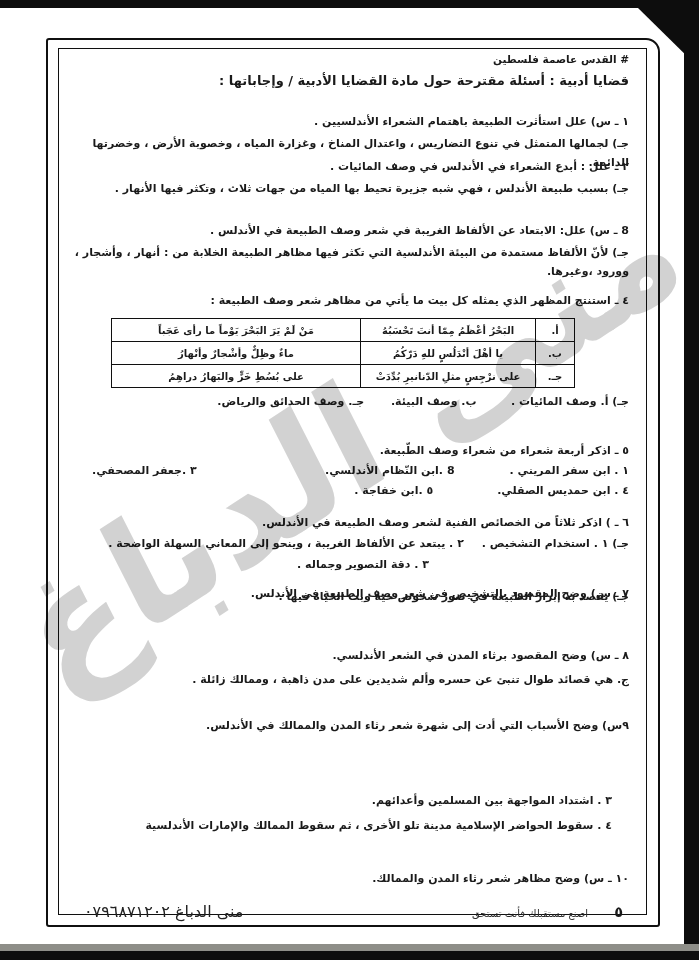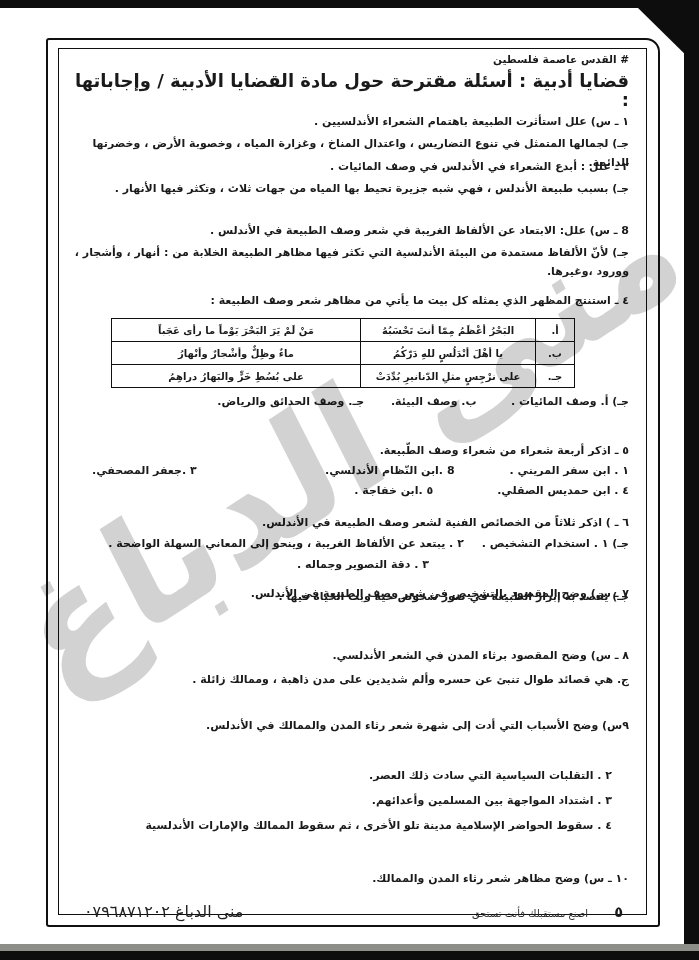--- a/index.html
+++ b/index.html
@@ -16,21 +16,21 @@
   .frame-outer{position:absolute;left:46px;top:38px;width:610px;height:885px;border:2.5px solid #101010;
         border-radius:3px 14px 3px 3px;}
   .frame-inner{position:absolute;left:58px;top:48px;width:587px;height:865px;border:1.5px solid #101010;}
   
   .watermark{position:absolute;top:330px;left:-40px;width:780px;height:220px;line-height:220px;
         font-size:148px;font-weight:700;color:#8f8f8f;opacity:.40;white-space:nowrap;text-align:center;
         transform:rotate(-33deg) skewX(-6deg);mix-blend-mode:multiply;z-index:6;pointer-events:none;}
   
   .b{position:absolute;right:70px;left:74px;font-size:11px;line-height:19px;z-index:3;}
   .hashtag{top:50px;font-size:10.5px;}
-  .title{top:71px;font-size:18px;}
+  .title{top:71px;font-size:13px;}
   .q1q{top:112px}.q1a{top:134px}.q2q{top:157px}.q2a{top:179px}
   .q3q{top:221px}.q3a{top:243px}
   .q4q{top:291px}
   .q4a{top:392px;white-space:pre;}
   .q5q{top:441px}.q5l1{top:461px}.q5l2{top:481px}
   .q6q{top:513px}.q6a1{top:534px}.q6a3{top:555px;padding-right:200px;}
   .q7q{top:584px}.q7a{top:587px}
   .q8q{top:646px}.q8a{top:670px}
   .q9q{top:716px}.q9i0{top:741px}.q9i1{top:766px;padding-right:17px}.q9i2{top:791px;padding-right:17px}.q9i3{top:816px;padding-right:17px}
   .q10q{top:869px}
@@ -118,21 +118,20 @@
   </div>
   <div class="b q6a3">٣ . دقة التصوير وجماله .</div>
 
   <div class="b q7q">٧ ـ س) وضح المقصود بالتشخيص في شعر وصف الطبيعة في الأندلس.</div>
   <div class="b q7a">جـ) يقصد به إبراز الطبيعة في صور شخوص حية وبث الحياة فيها .</div>
 
   <div class="b q8q">٨ ـ س) وضح المقصود برثاء المدن في الشعر الأندلسي.</div>
   <div class="b q8a">ج. هي قصائد طوال تنبئ عن حسره وألم شديدين على مدن ذاهبة ، وممالك زائلة .</div>
 
   <div class="b q9q">٩س) وضح الأسباب التي أدت إلى شهرة شعر رثاء المدن والممالك في الأندلس.</div>
-  <div class="b q9i1">٢ . التقلبات السياسية التي سادت ذلك العصر.</div>
   <div class="b q9i2">٣ . اشتداد المواجهة بين المسلمين وأعدائهم.</div>
   <div class="b q9i3">٤ . سقوط الحواضر الإسلامية مدينة تلو الأخرى ، ثم سقوط الممالك والإمارات الأندلسية</div>
 
   <div class="b q10q">١٠ ـ س) وضح مظاهر شعر رثاء المدن والممالك.</div>
 
   <div class="watermark">منى الدباغ</div>
 
   <div class="footer">
     <span class="pagenum">٥</span>
     <span class="motto">اصنع مستقبلك فأنت تستحق</span>

